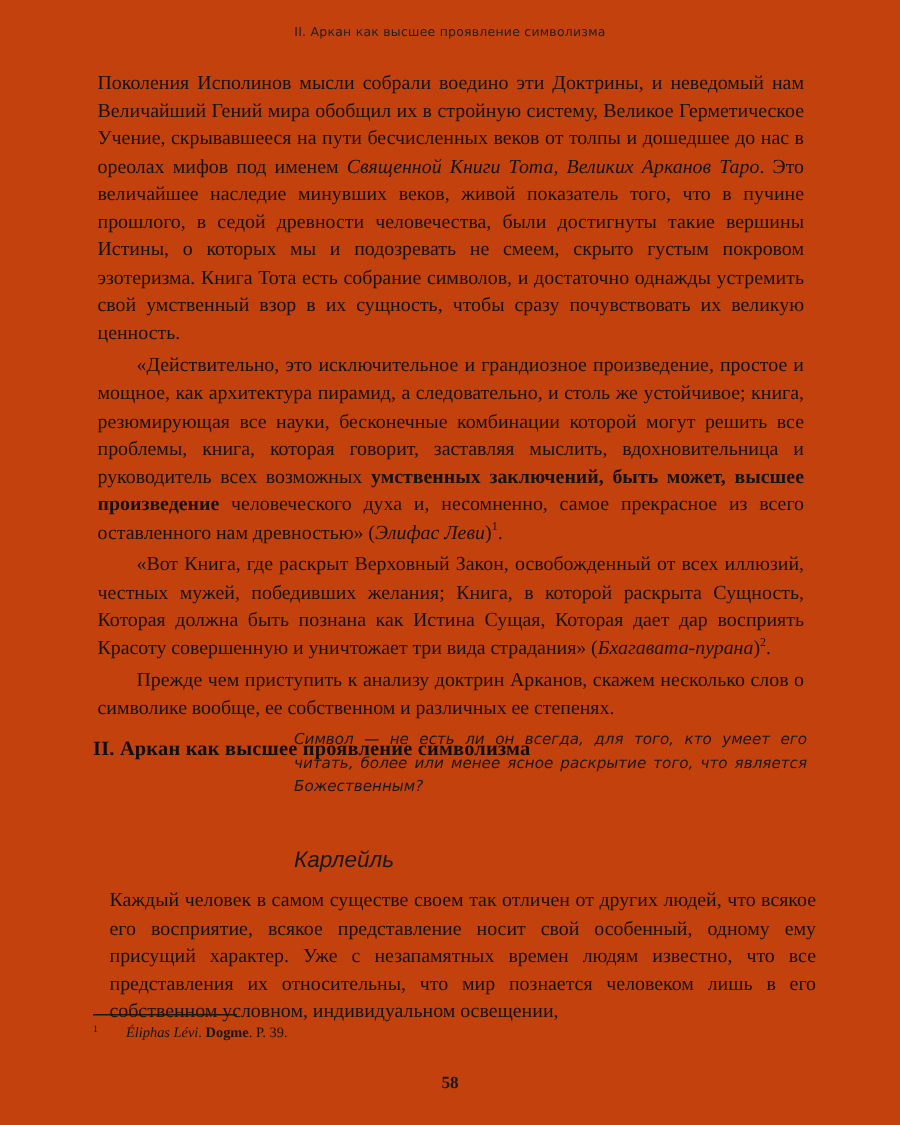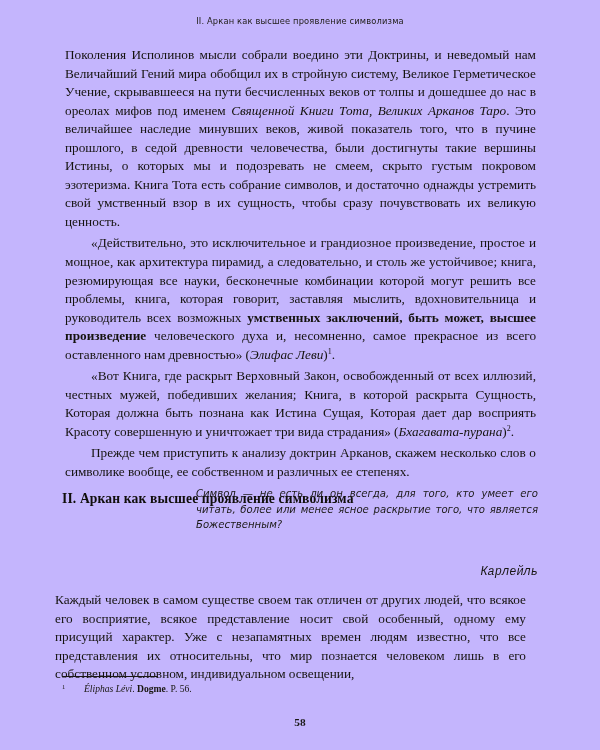--- a/index.html
+++ b/index.html
@@ -16,21 +16,21 @@
     font-family: "Liberation Serif", "DejaVu Serif", serif;
     color: #15130f;
     -webkit-font-smoothing: antialiased;
   }
 
   .page {
     position: absolute;
     inset: 0;
     width: 600px;
     height: 750px;
-    background: #c4b5fd;
+    background: #c2410c;
   }
 
   
   .running-header {
     position: absolute;
     top: 16px;
     left: 62px;
     width: 476px;
     text-align: center;
     font-family: "DejaVu Sans", "Liberation Sans", sans-serif;
@@ -101,31 +101,31 @@
     line-height: 15.6px;
     text-align: justify;
     text-align-last: left;
     color: #1a1815;
   }
   .epigraph-source {
     position: absolute;
     left: 196px;
     top: 565px;
     width: 342px;
-    text-align: right;
-    font-family: Liberation Mono, monospace;
-    font-style: italic;
-    font-size: 12px;
+    text-align: left;
+    font-family: Liberation Sans, sans-serif;
+    font-style: italic;
+    font-size: 15px;
     color: #1a1815;
   }
 
   
   .post-epigraph {
     position: absolute;
-    left: 52px;
+    left: 70px;
     top: 588px;
     width: 477px;
   }
 
   
   .footnotes {
     position: absolute;
     left: 62px;
     top: 676px;
     width: 477px;
@@ -194,19 +194,19 @@
 
   <div class="epigraph-source">Карлейль</div>
 
   <div class="post-epigraph">
     <p class="body-par">Каждый человек в самом существе своем так отличен от других людей, что всякое его восприятие, всякое представление носит свой особенный, одному ему присущий характер. Уже с незапамятных времен людям известно, что все представления их относительны, что мир познается человеком лишь в его собственном условном, индивидуальном освещении,</p>
   </div>
 
   <div class="footnotes">
     <div class="footnote-rule"></div>
 
-    <div class="footnote"><span class="fn-num">1</span><span class="fn-it">Éliphas Lévi</span><span>. </span><span class="fn-bd">Dogme</span><span>. P. 56.</span></div>
+    <div class="footnote"><span class="fn-num">1</span><span class="fn-it">Éliphas Lévi</span><span>. </span><span class="fn-bd">Dogme</span><span>. P. 39.</span></div>
 
   </div>
 
   <div class="folio">58</div>
 
 </div>
 
 </body></html>

